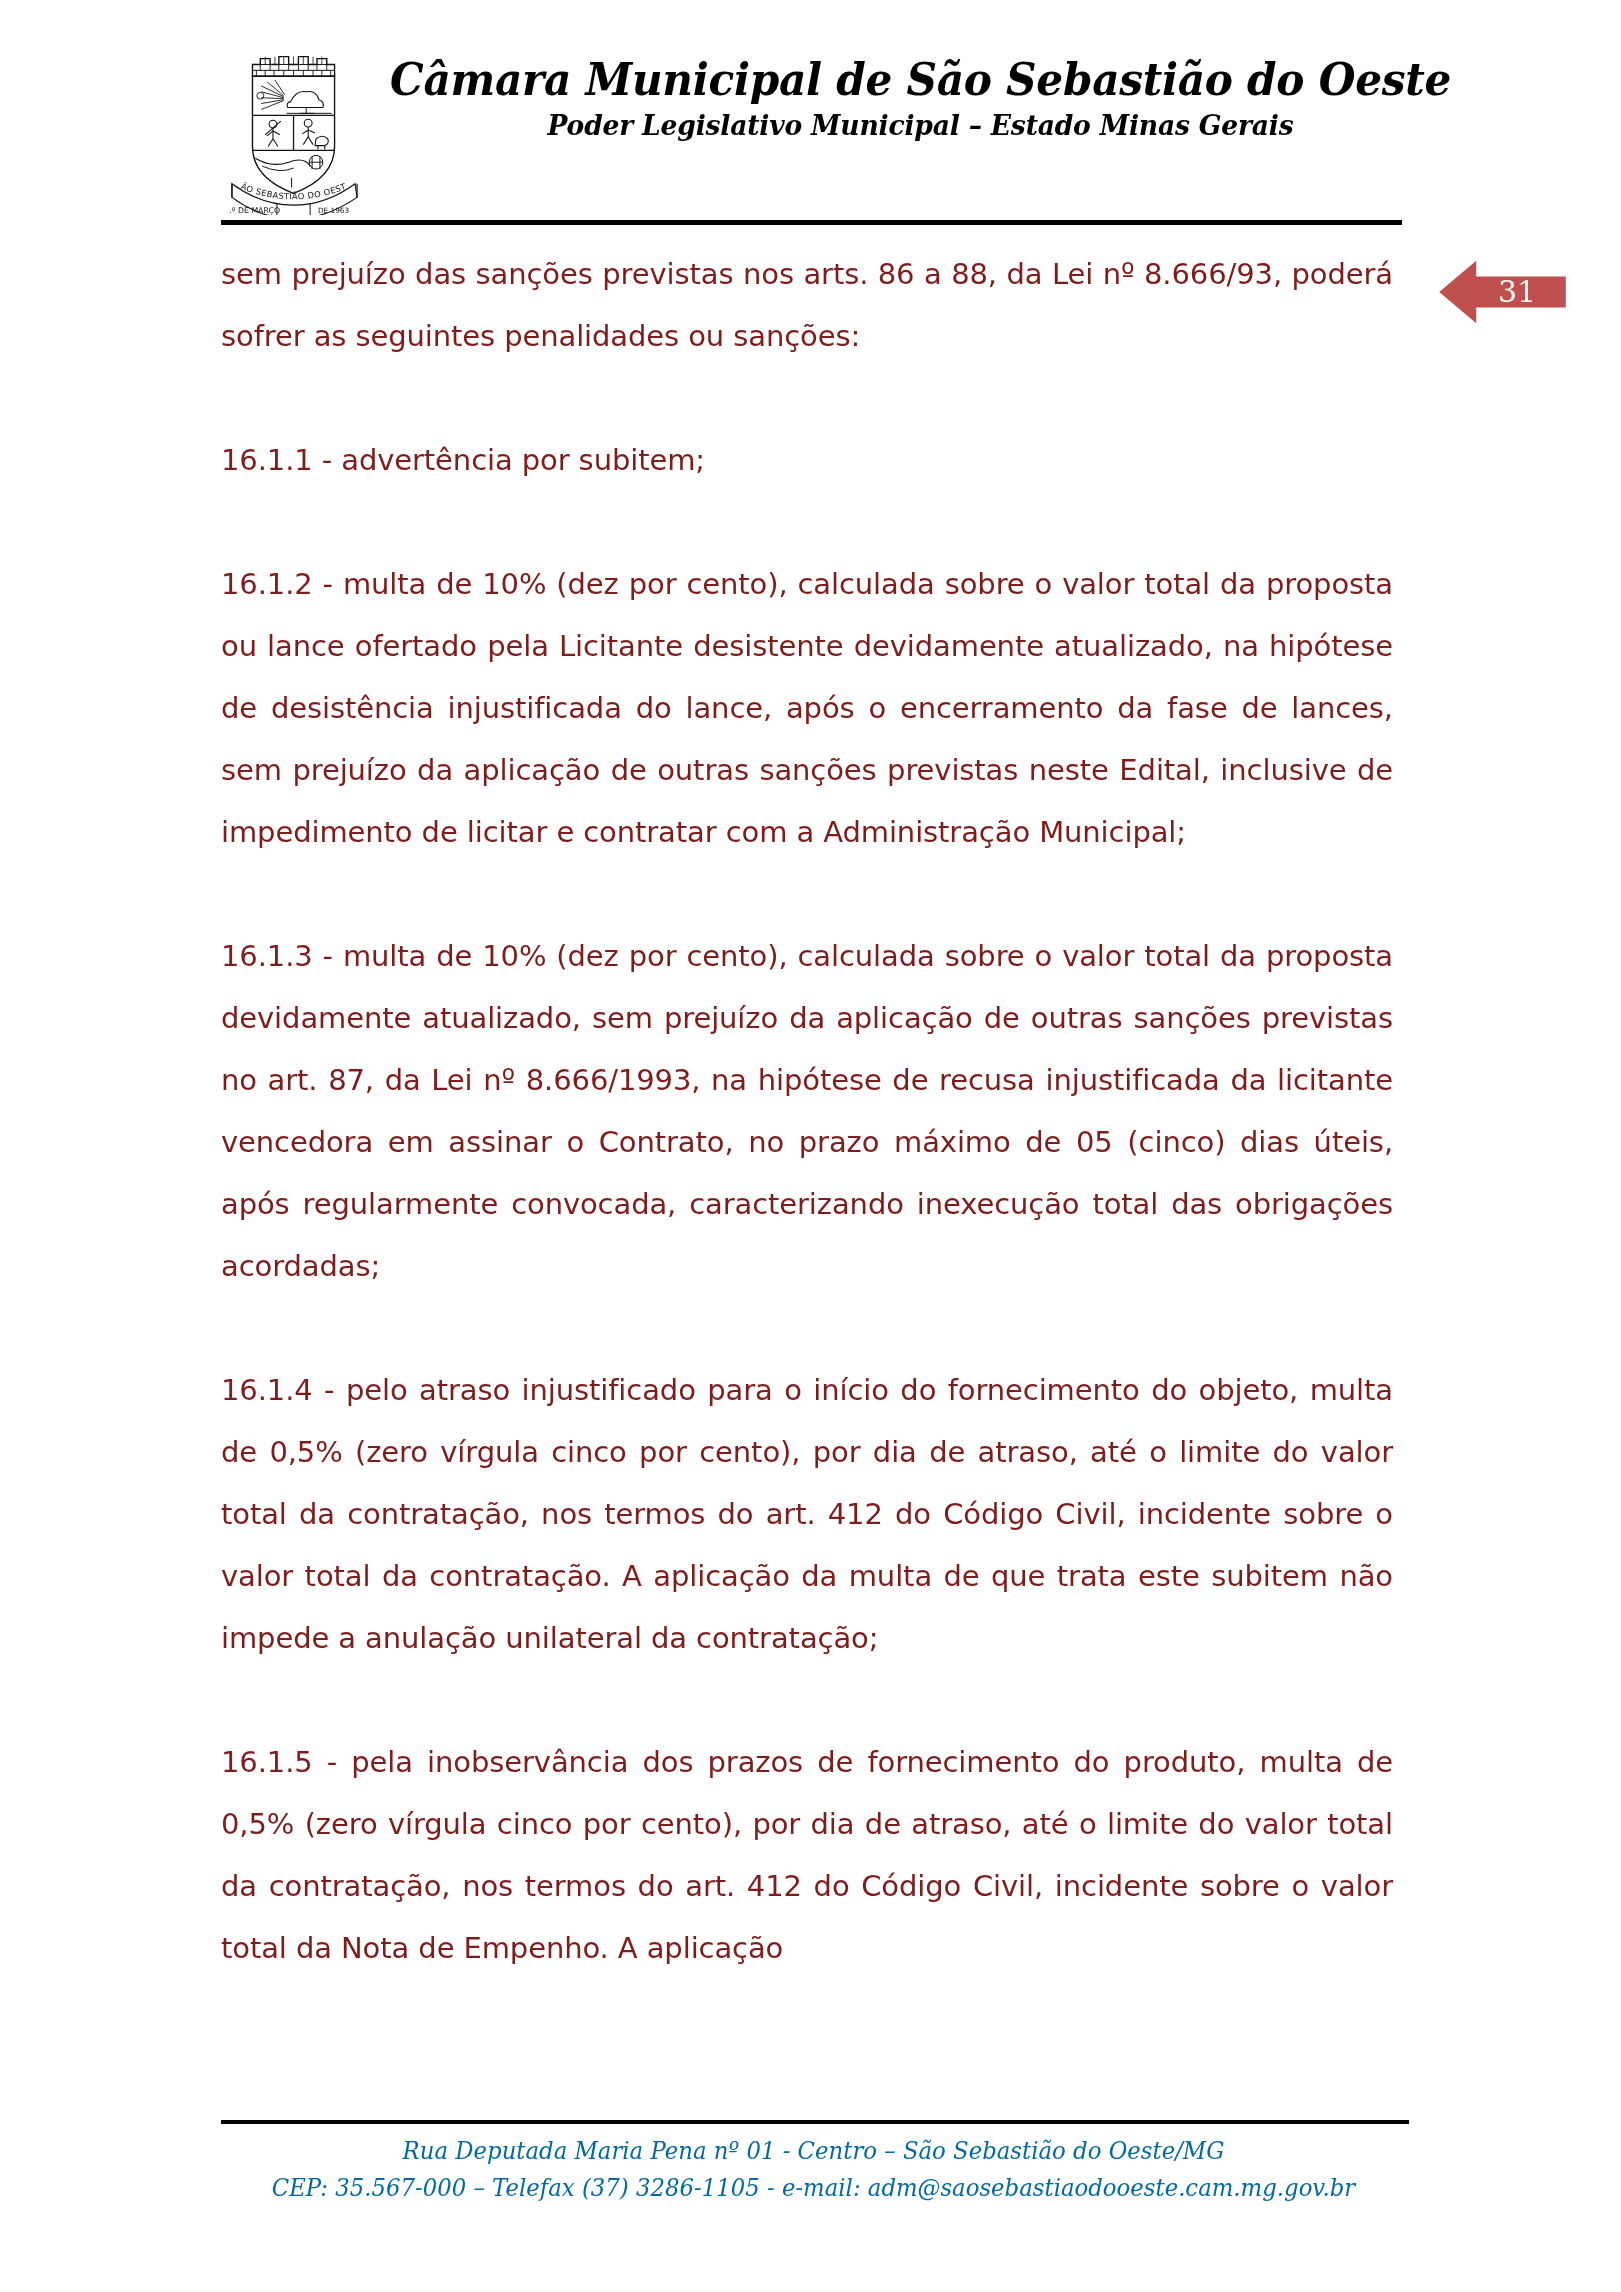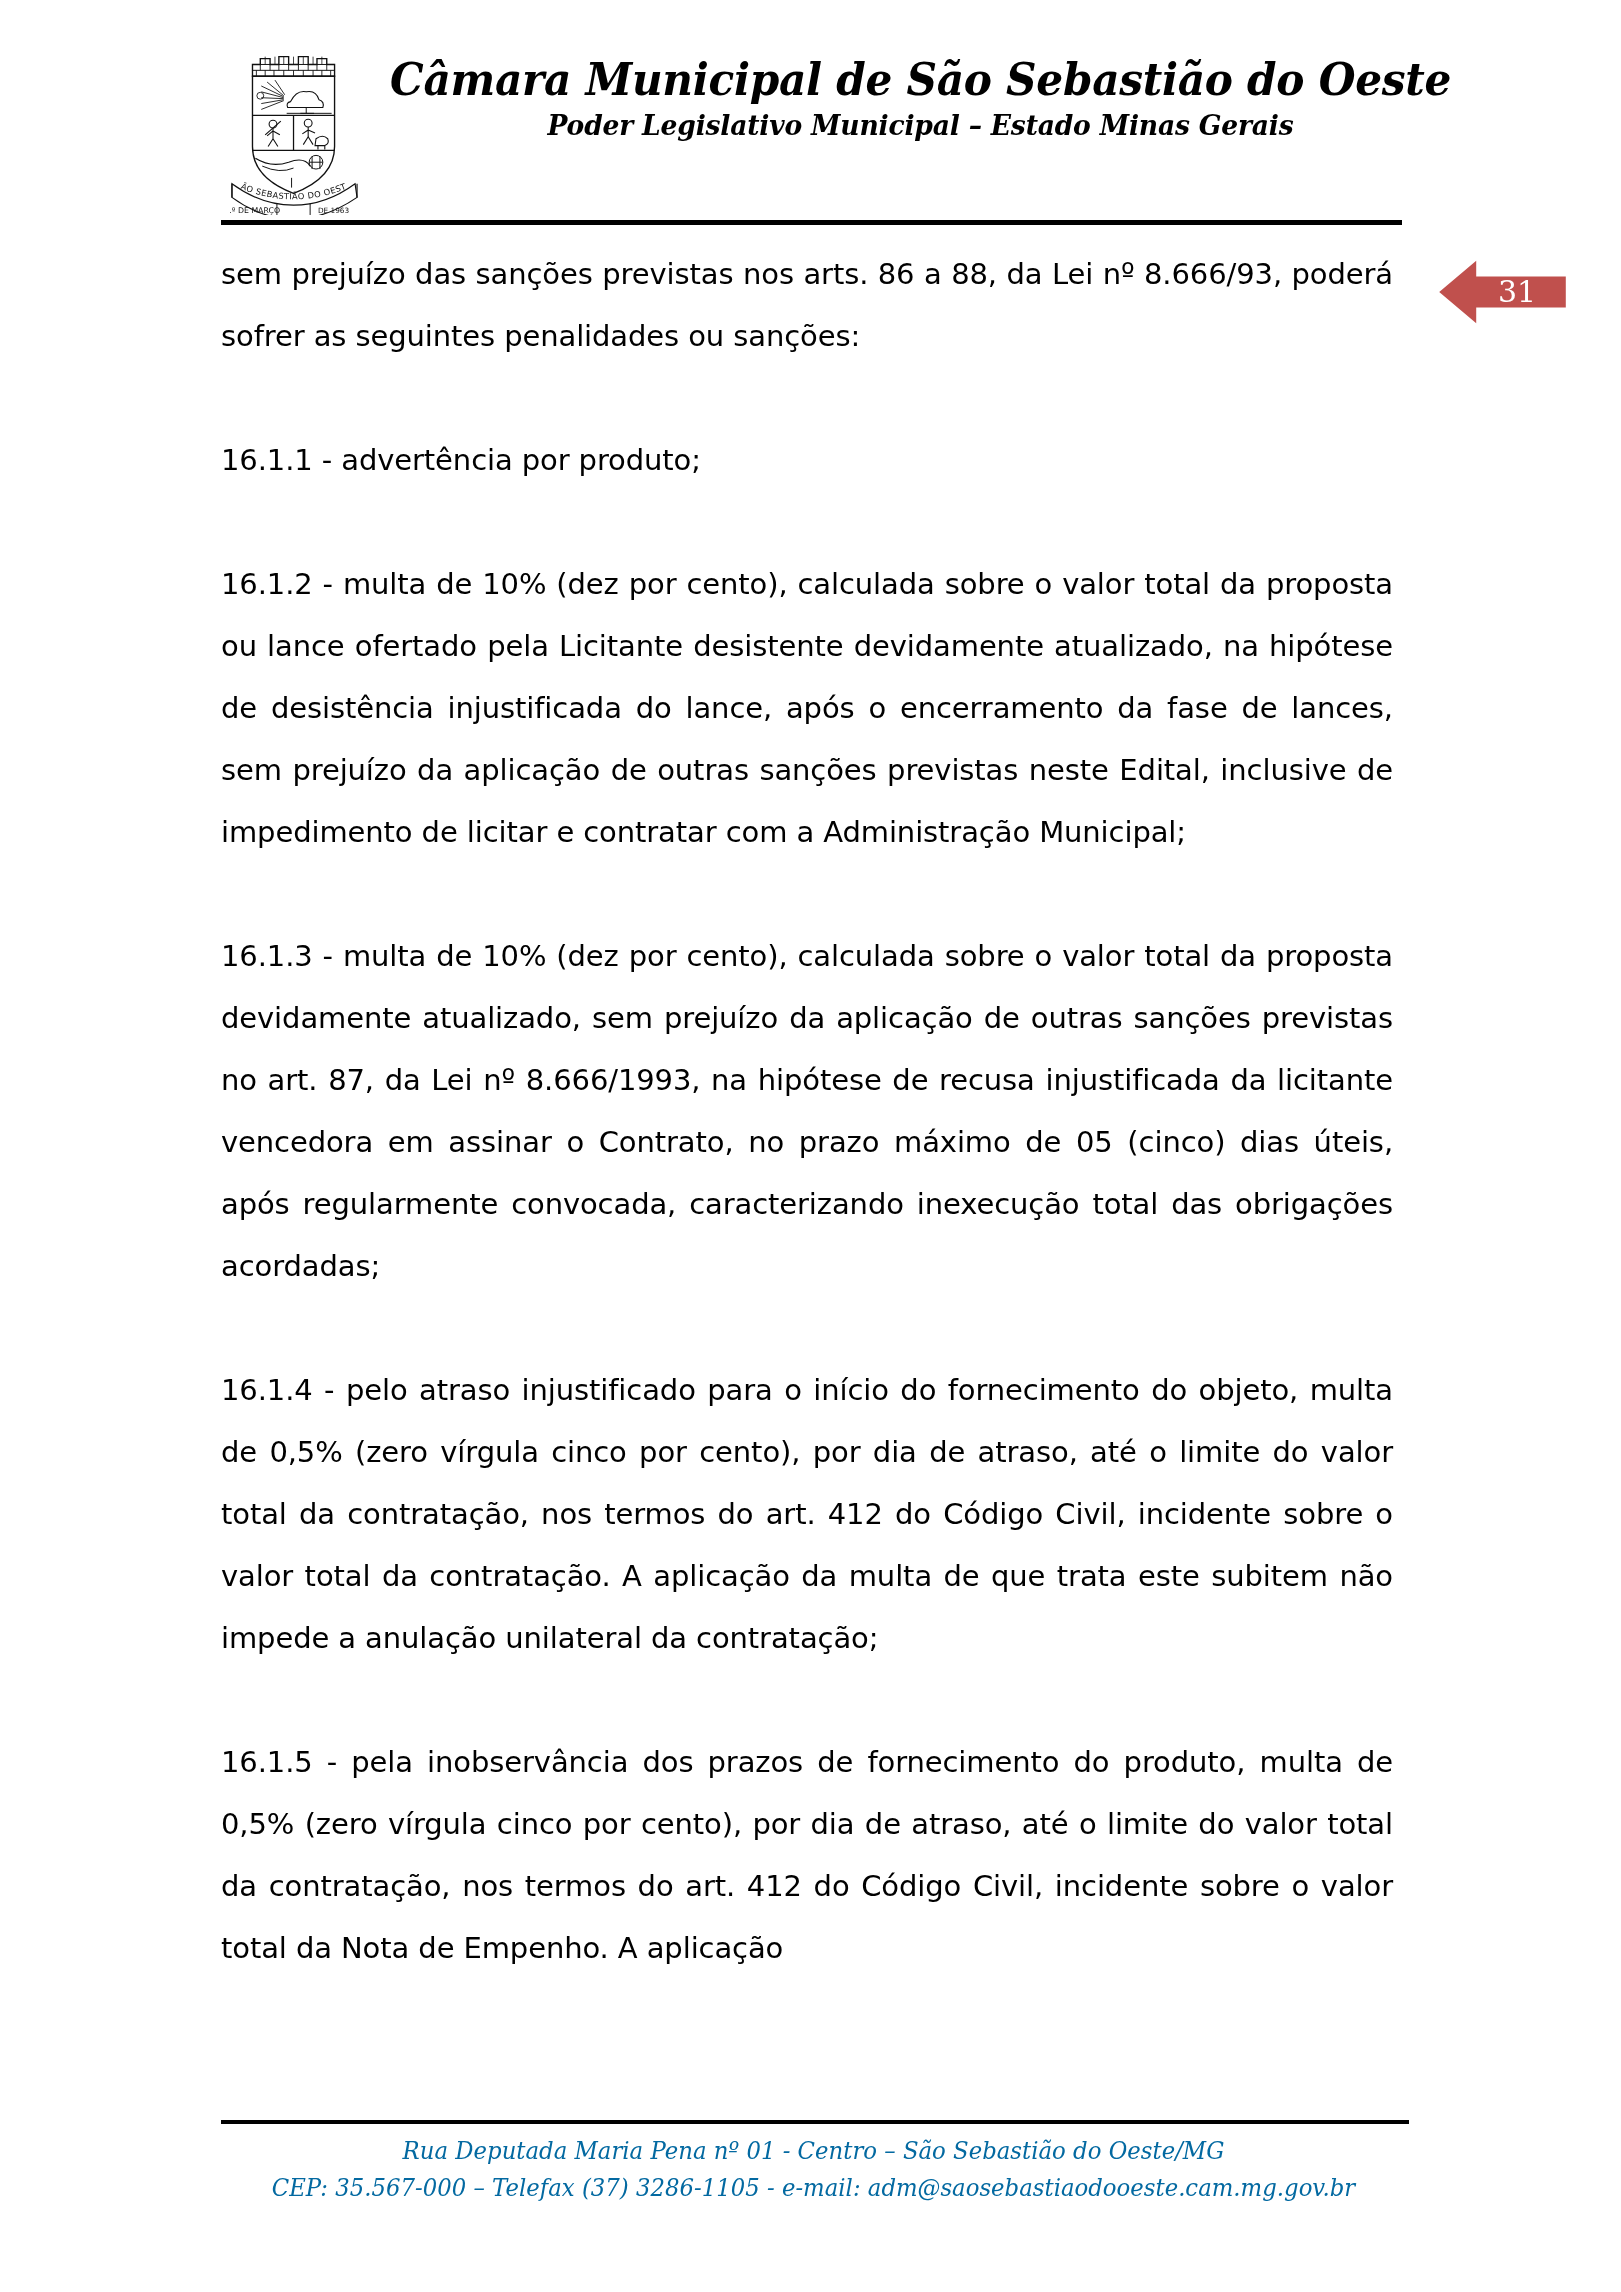--- a/index.html
+++ b/index.html
@@ -120,21 +120,21 @@
     position: absolute;
     left: 221px;
     top: 243px;
     width: 1172px;
   }
 
   .para {
     font-family: "DejaVu Sans", sans-serif;
     font-size: 29px;
     line-height: 62px;
-    color: #000000;
+    color: #7f1d1d;
     text-align: justify;
     margin: 0;
     padding: 0;
     letter-spacing: -0.1px;
   }
   .para.last-left { text-align: justify; }
   .spacer-blank {
     height: 62px;
   }
 
@@ -248,21 +248,21 @@
       <polygon points="0,38 38,6 38,22 130,22 130,54 38,54 38,70" fill="#C0504D"></polygon>
     </svg>
     <div class="marker-num">31</div>
   </div>
 
   <div class="doc-body">
 
     <p class="para">sem prejuízo das sanções previstas nos arts. 86 a 88, da Lei nº 8.666/93, poderá sofrer as seguintes penalidades ou sanções:</p>
     <div class="spacer-blank"></div>
 
-    <p class="para">16.1.1 - advertência por produto;</p>
+    <p class="para">16.1.1 - advertência por subitem;</p>
     <div class="spacer-blank"></div>
 
     <p class="para">16.1.2 - multa de 10% (dez por cento), calculada sobre o valor total da proposta ou lance ofertado pela Licitante desistente devidamente atualizado, na hipótese de desistência injustificada do lance, após o encerramento da fase de lances, sem prejuízo da aplicação de outras sanções previstas neste Edital, inclusive de impedimento de licitar e contratar com a Administração Municipal;</p>
     <div class="spacer-blank"></div>
 
     <p class="para">16.1.3 - multa de 10% (dez por cento), calculada sobre o valor total da proposta devidamente atualizado, sem prejuízo da aplicação de outras sanções previstas no art. 87, da Lei nº 8.666/1993, na hipótese de recusa injustificada da licitante vencedora em assinar o Contrato, no prazo máximo de 05 (cinco) dias úteis, após regularmente convocada, caracterizando inexecução total das obrigações acordadas;</p>
     <div class="spacer-blank"></div>
 
     <p class="para">16.1.4 - pelo atraso injustificado para o início do fornecimento do objeto, multa de 0,5% (zero vírgula cinco por cento), por dia de atraso, até o limite do valor total da contratação, nos termos do art. 412 do Código Civil, incidente sobre o valor total da contratação. A aplicação da multa de que trata este subitem não impede a anulação unilateral da contratação;</p>
     <div class="spacer-blank"></div>

